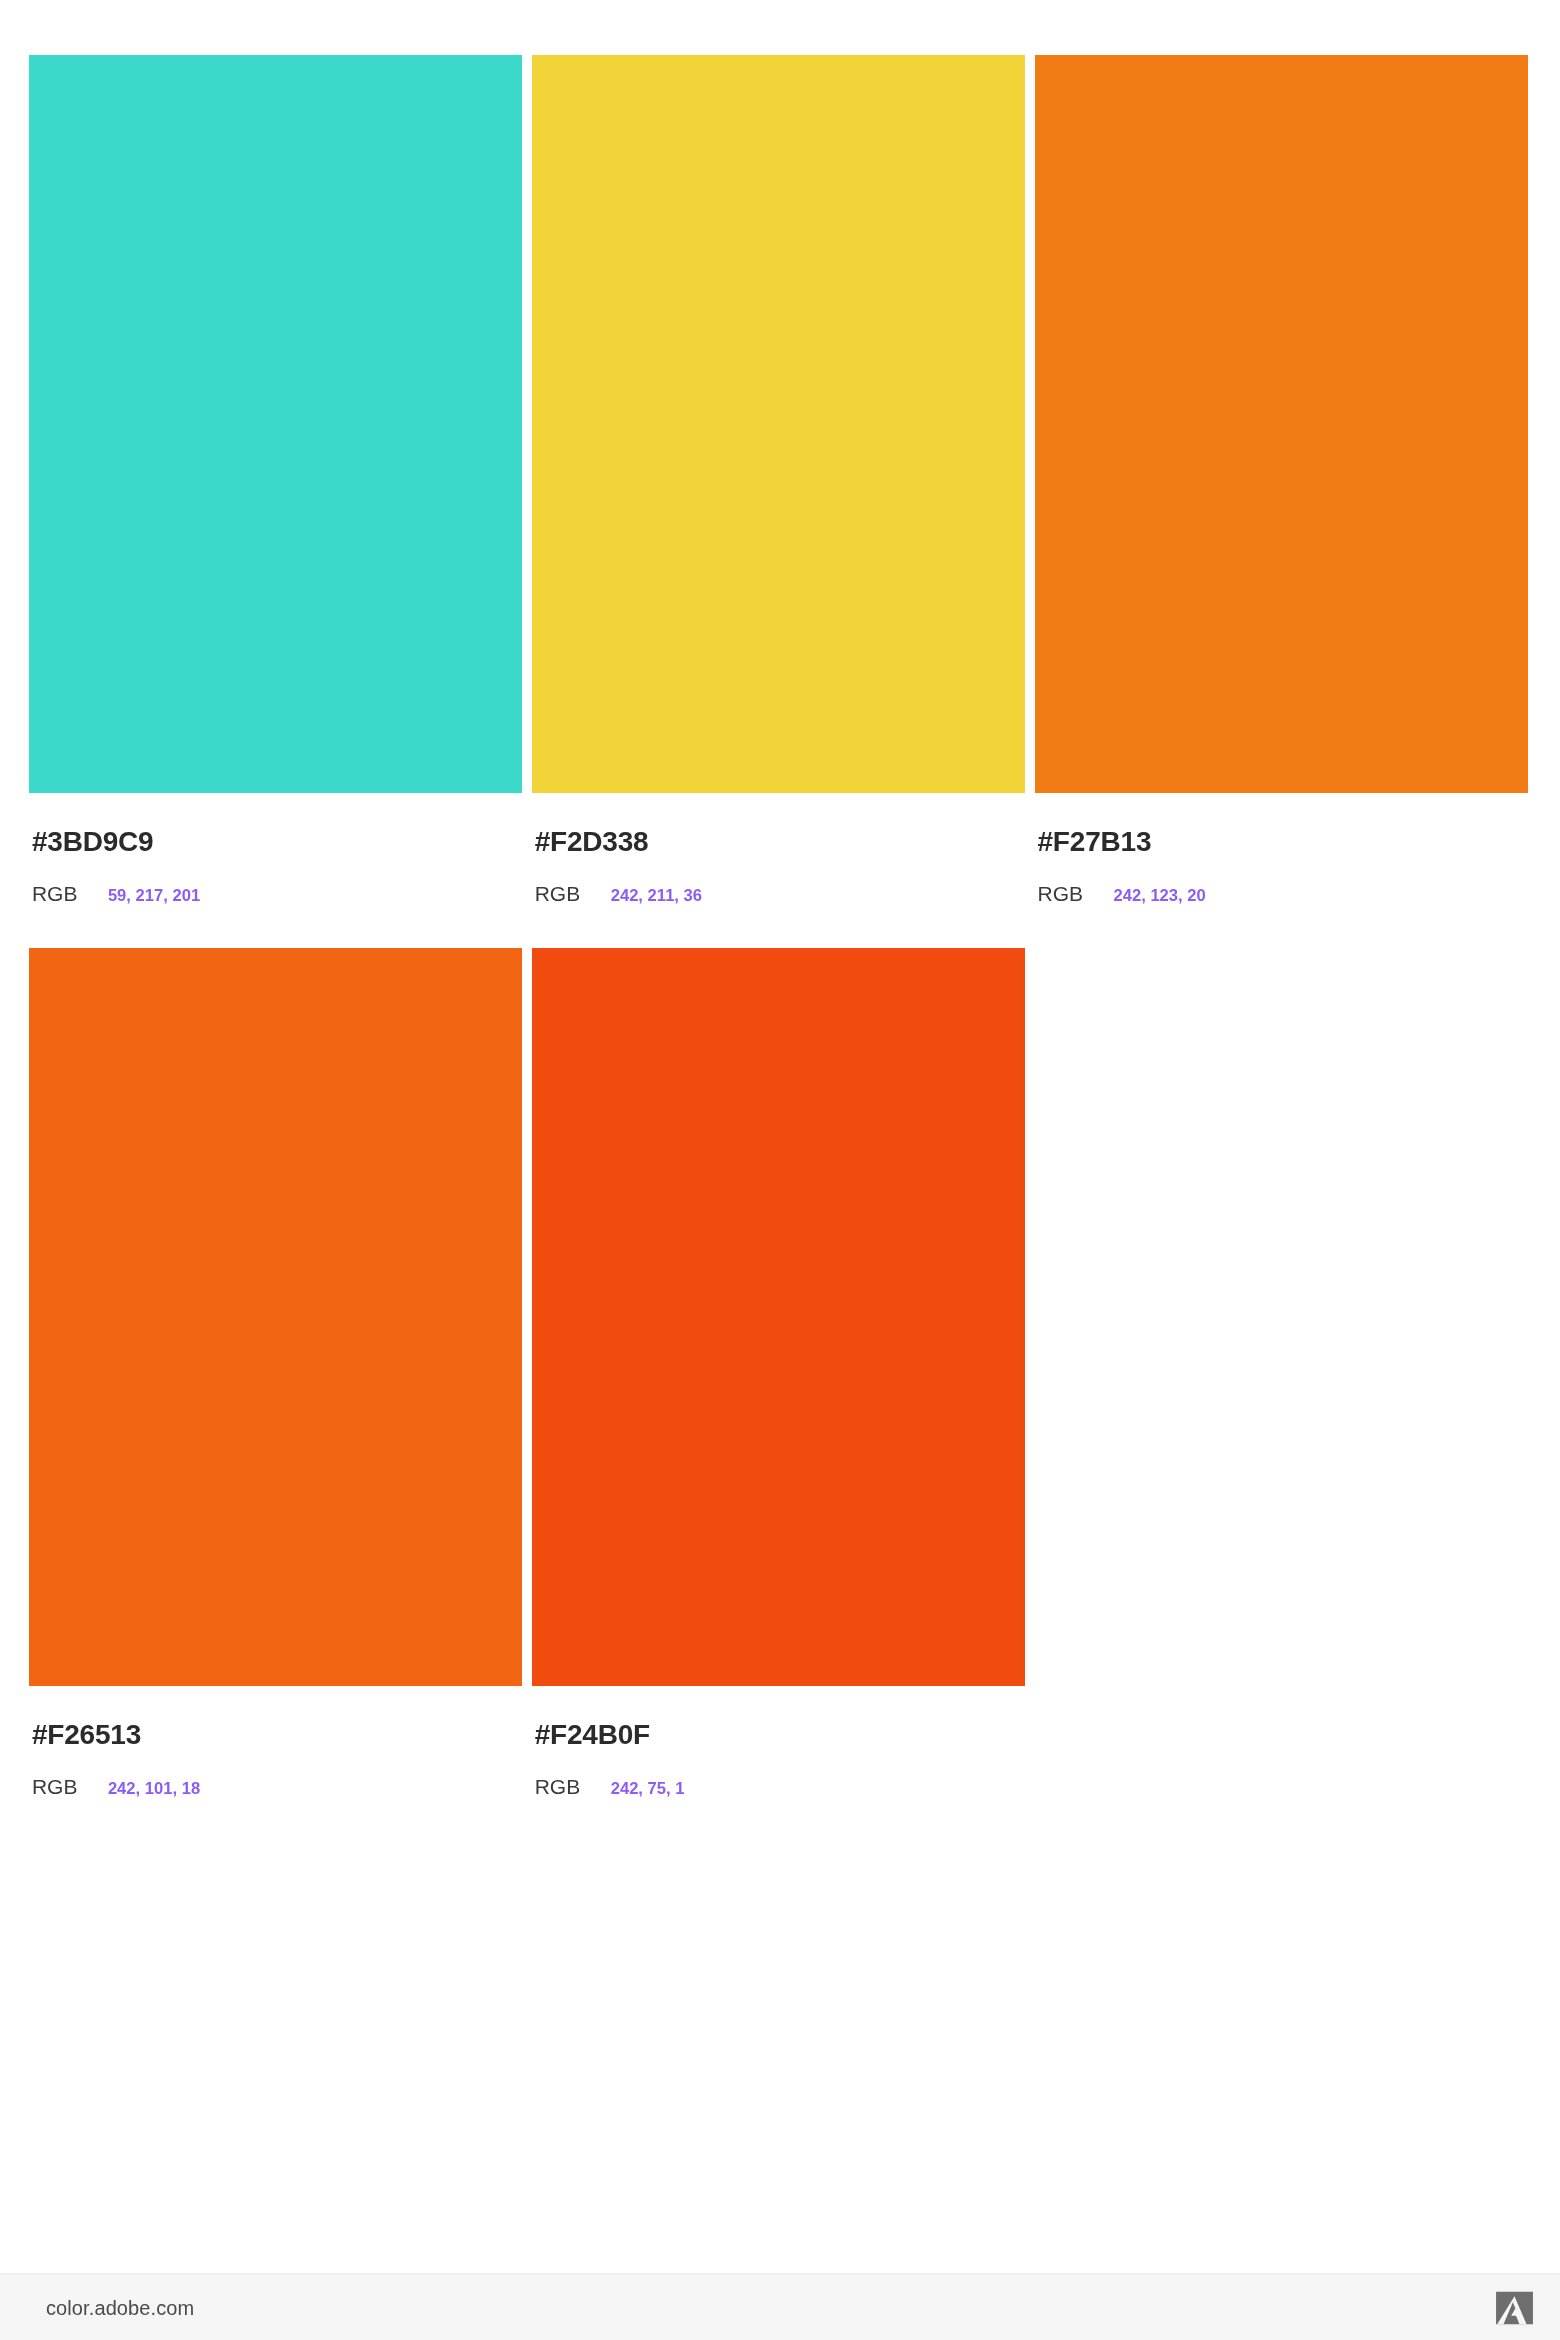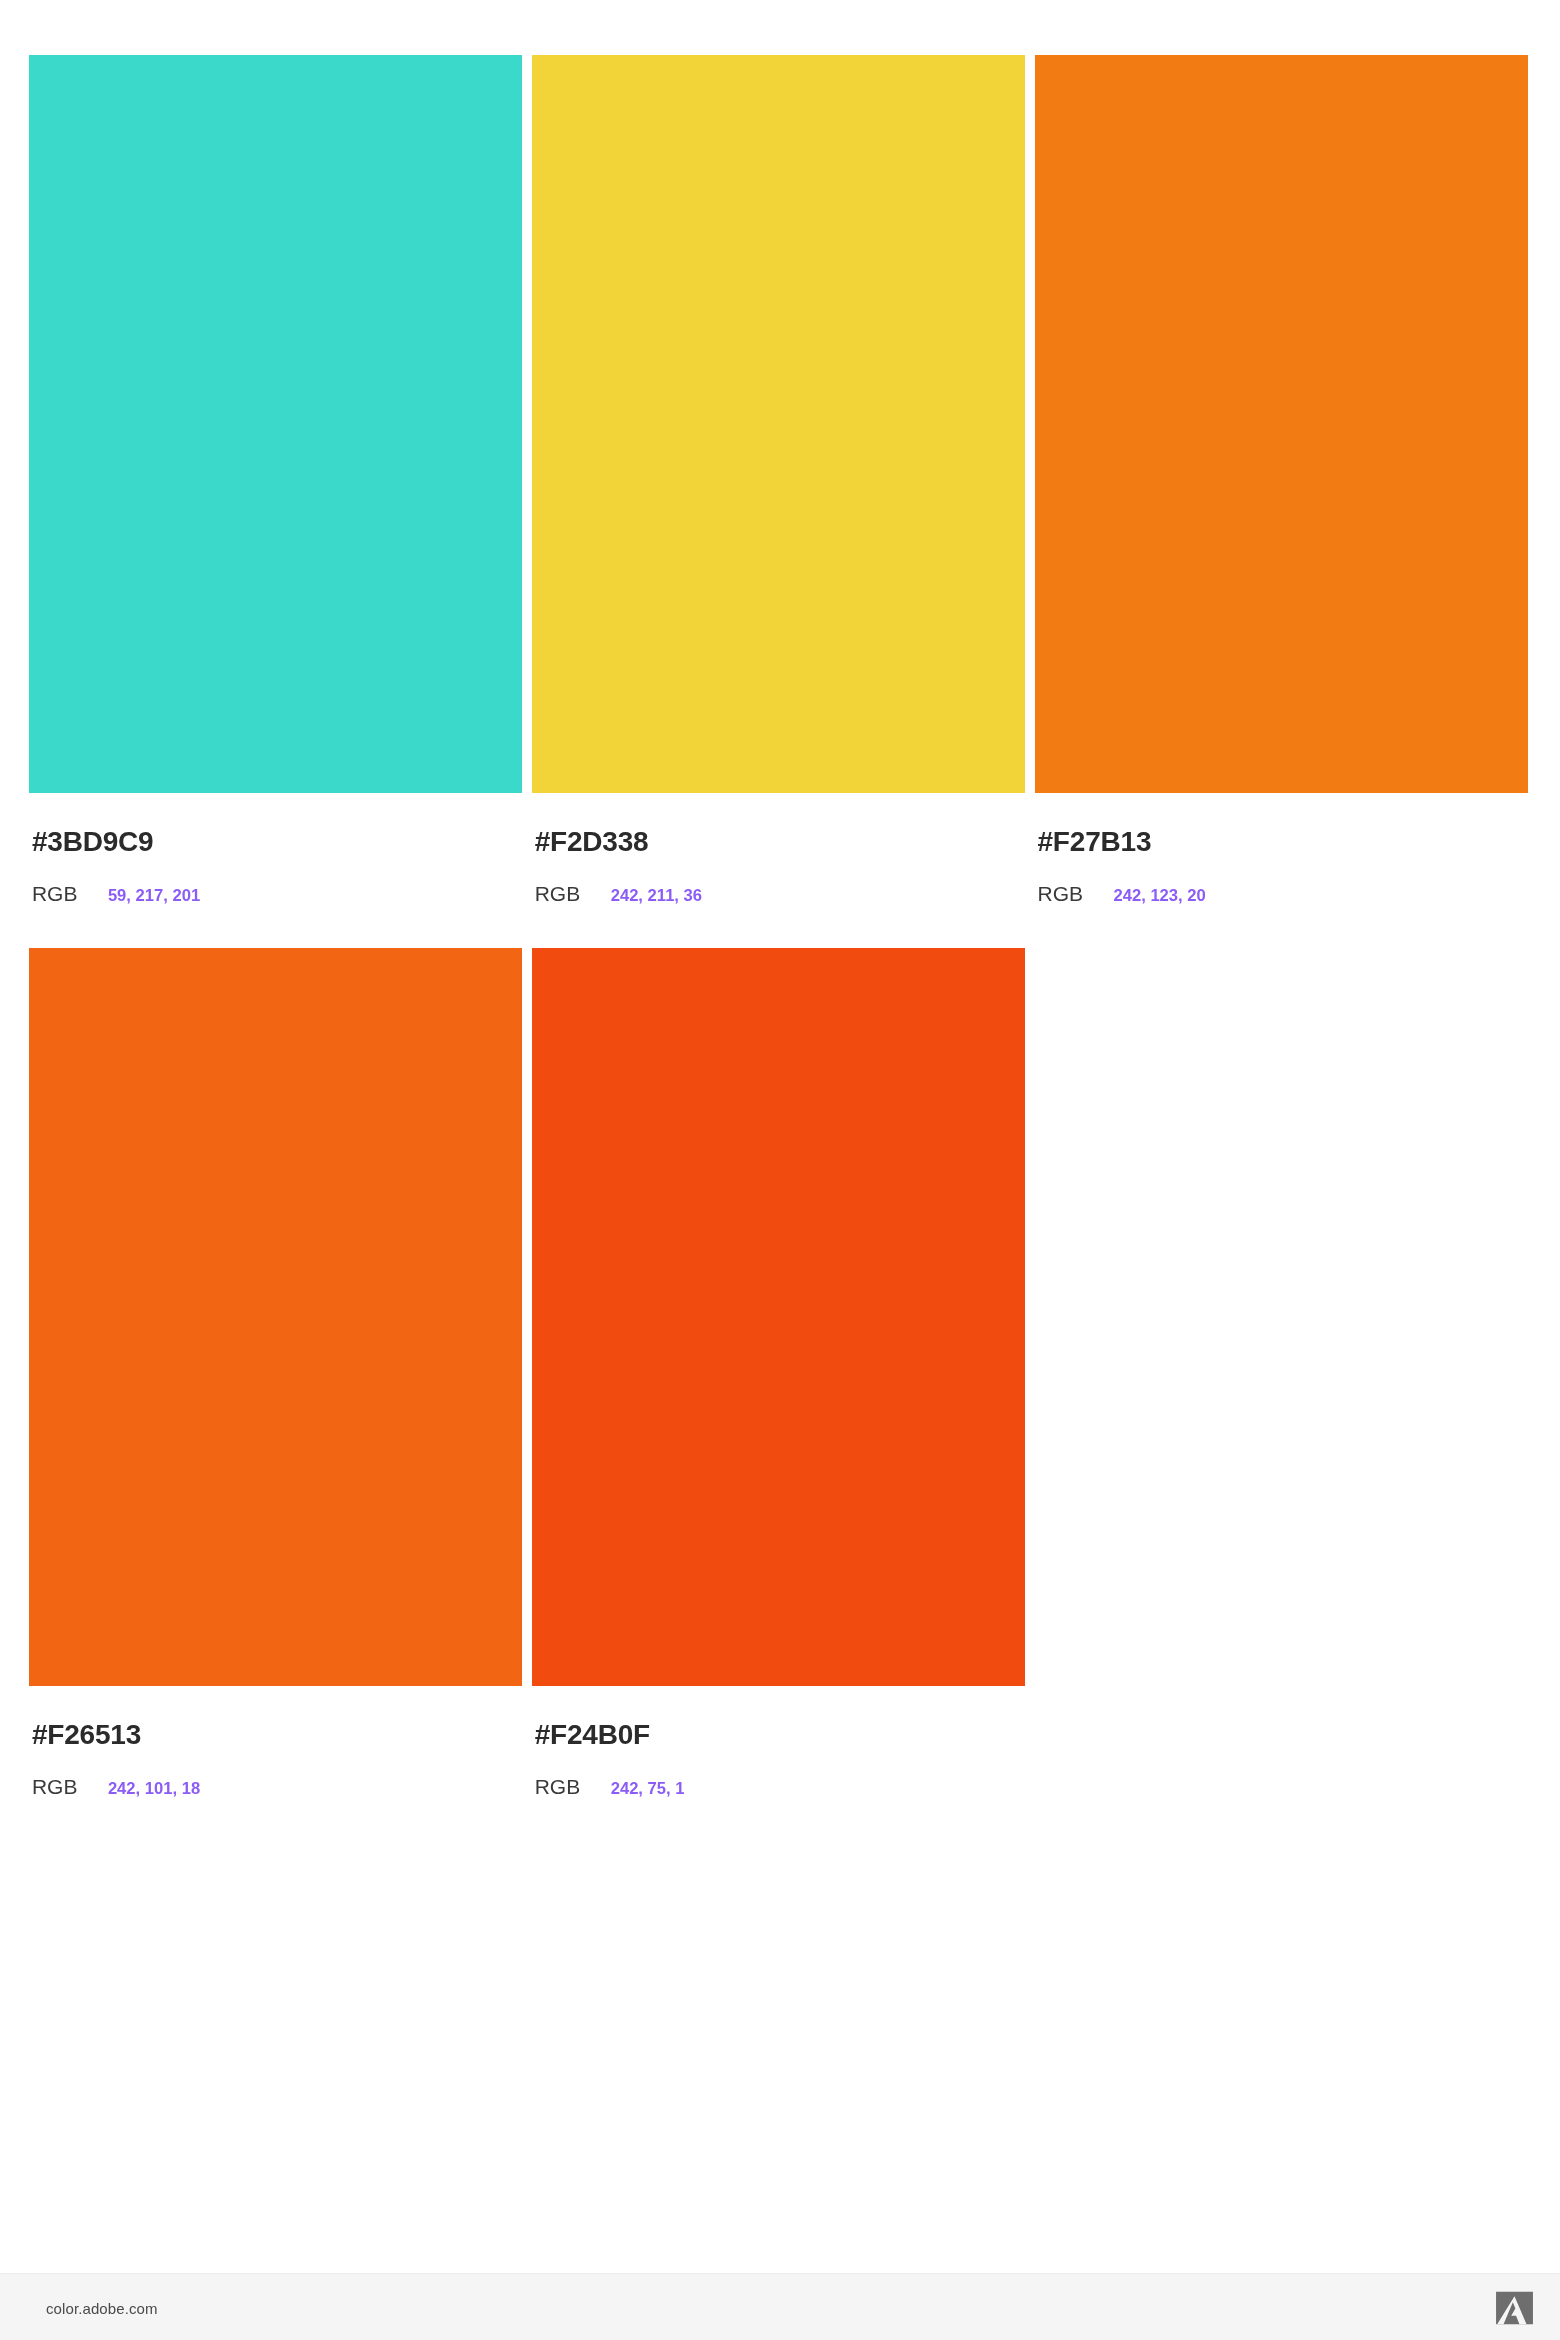--- a/index.html
+++ b/index.html
@@ -97,21 +97,21 @@
     background: #f5f5f5;
     border-top: 1px solid #ededed;
     box-sizing: border-box;
   }
 
   .footer-url {
     position: absolute;
     left: 46px;
     top: 50%;
     transform: translateY(-50%);
-    font-size: 15px;
+    font-size: 20px;
     color: #4a4a4a;
     letter-spacing: 0.1px;
     white-space: nowrap;
   }
 
   .footer-logo {
     position: absolute;
     right: 27px;
     top: 50%;
     transform: translateY(-50%);

